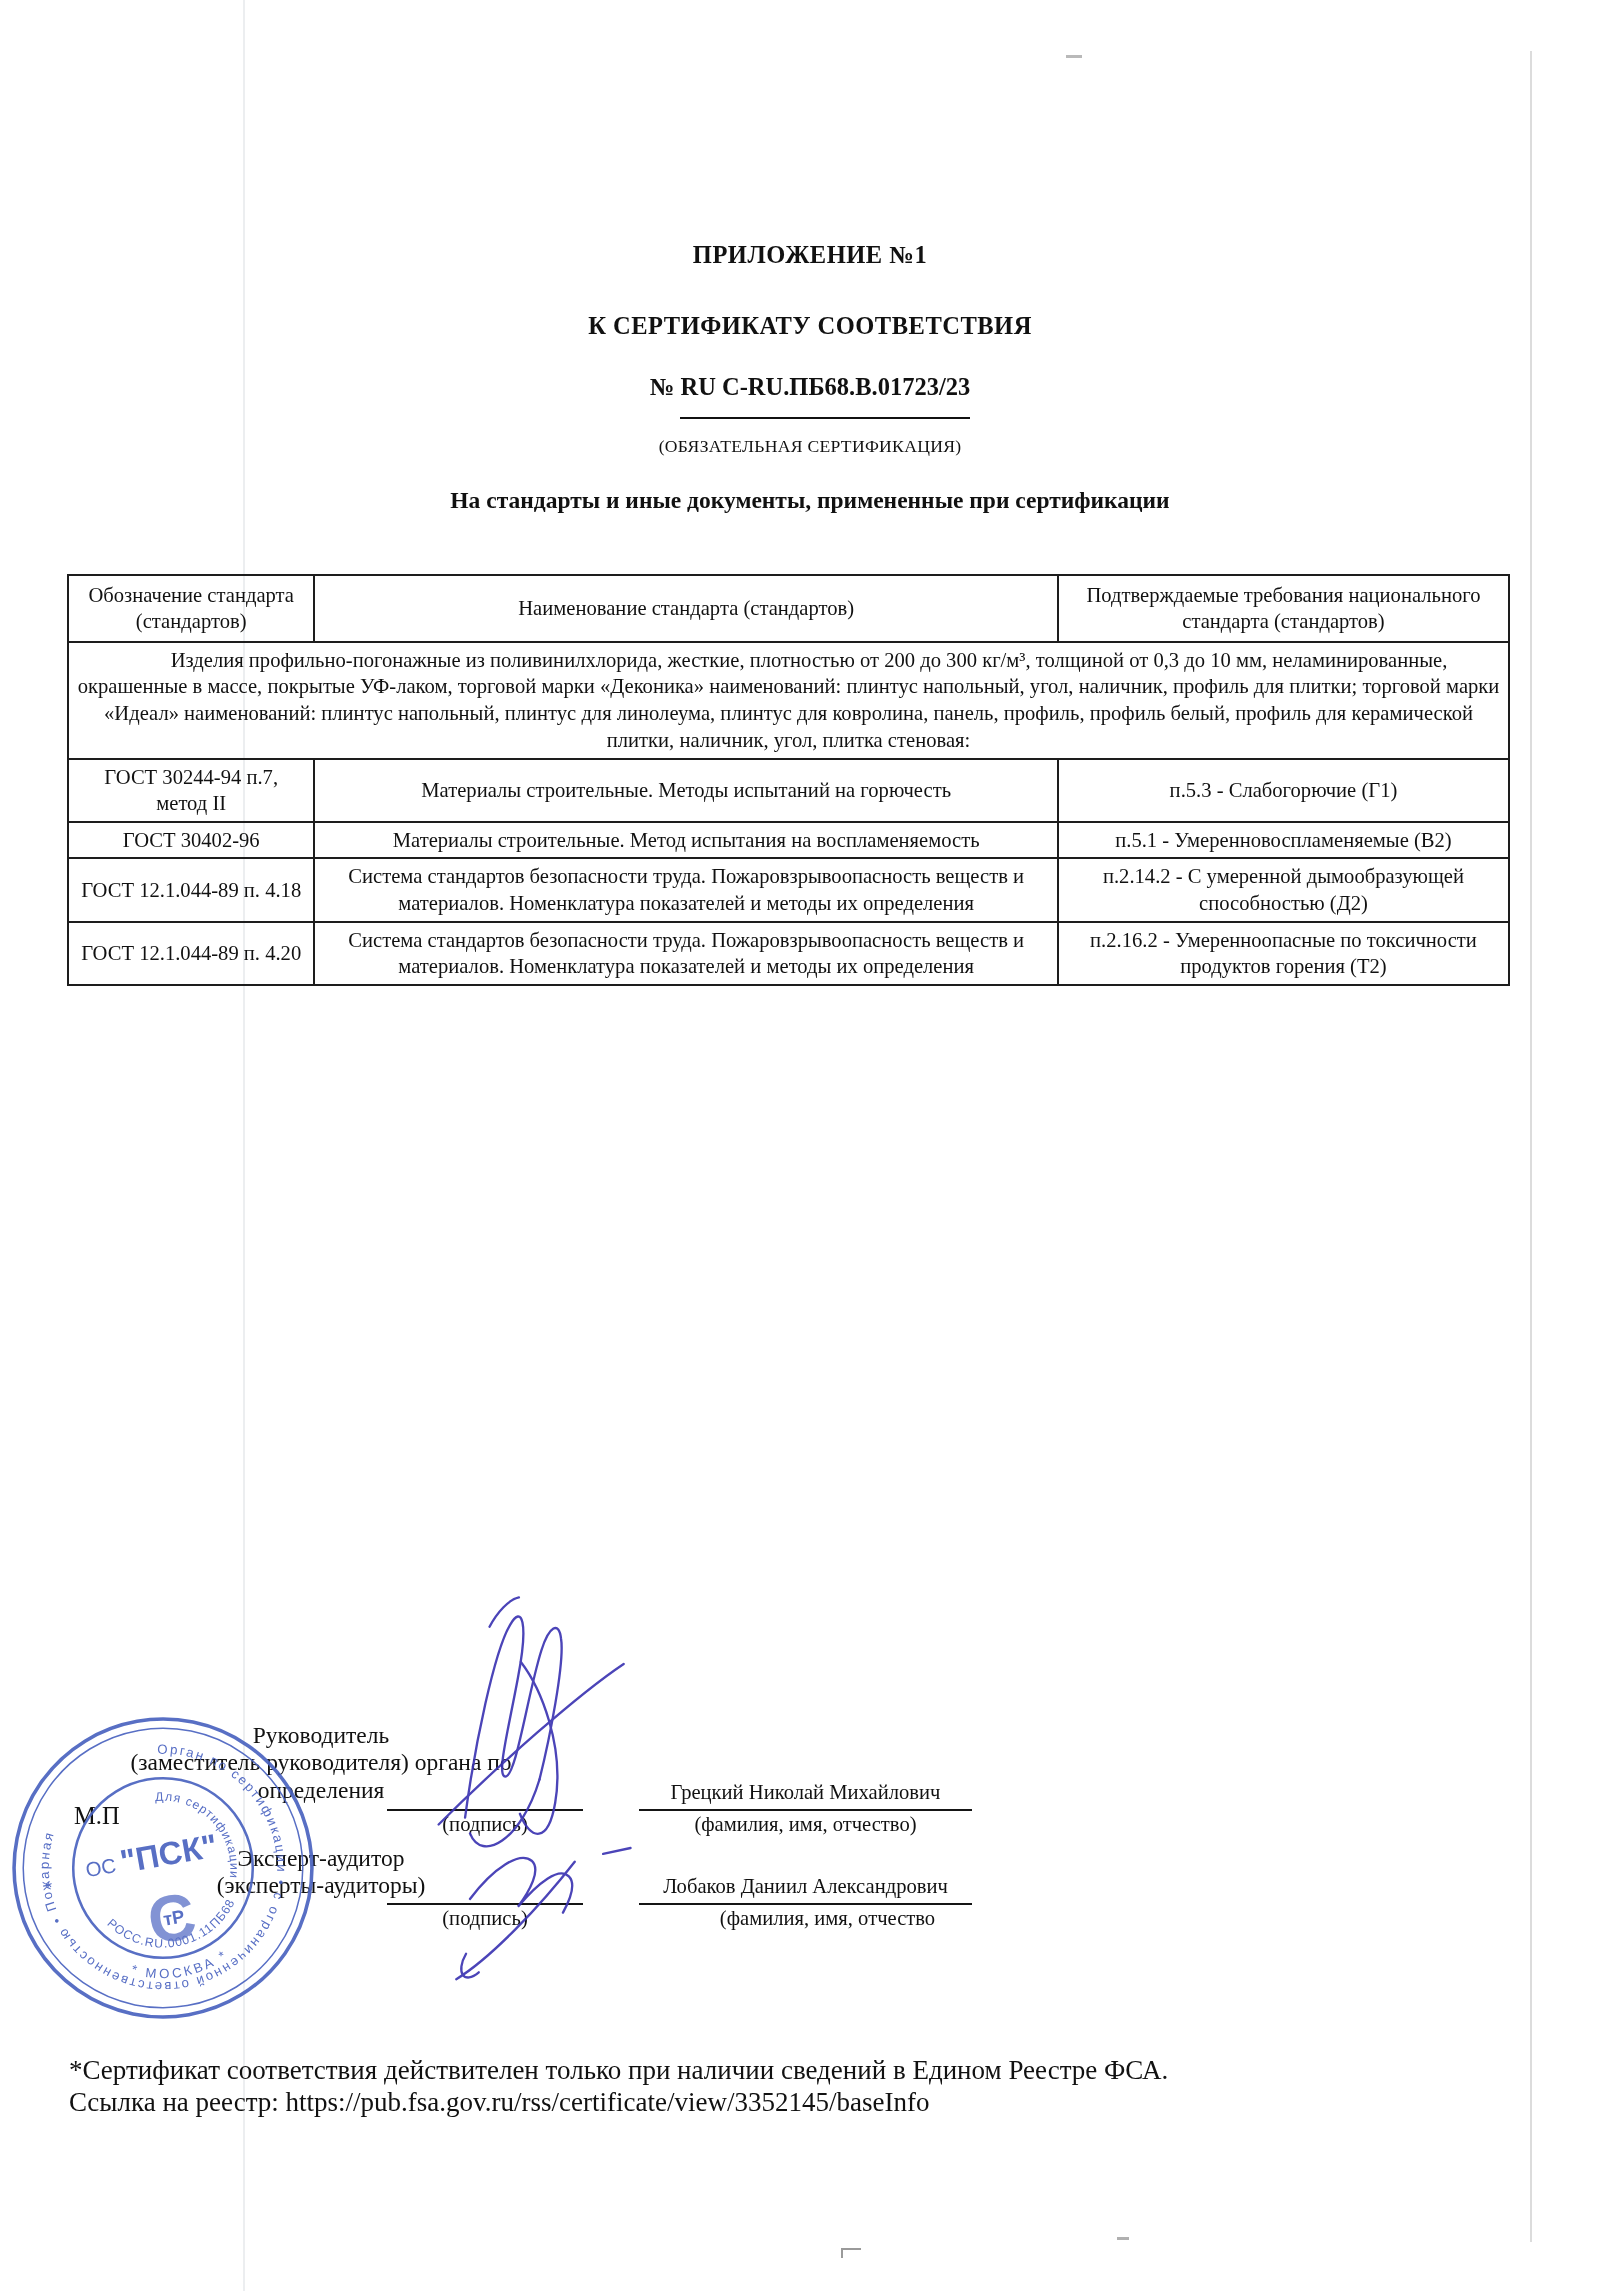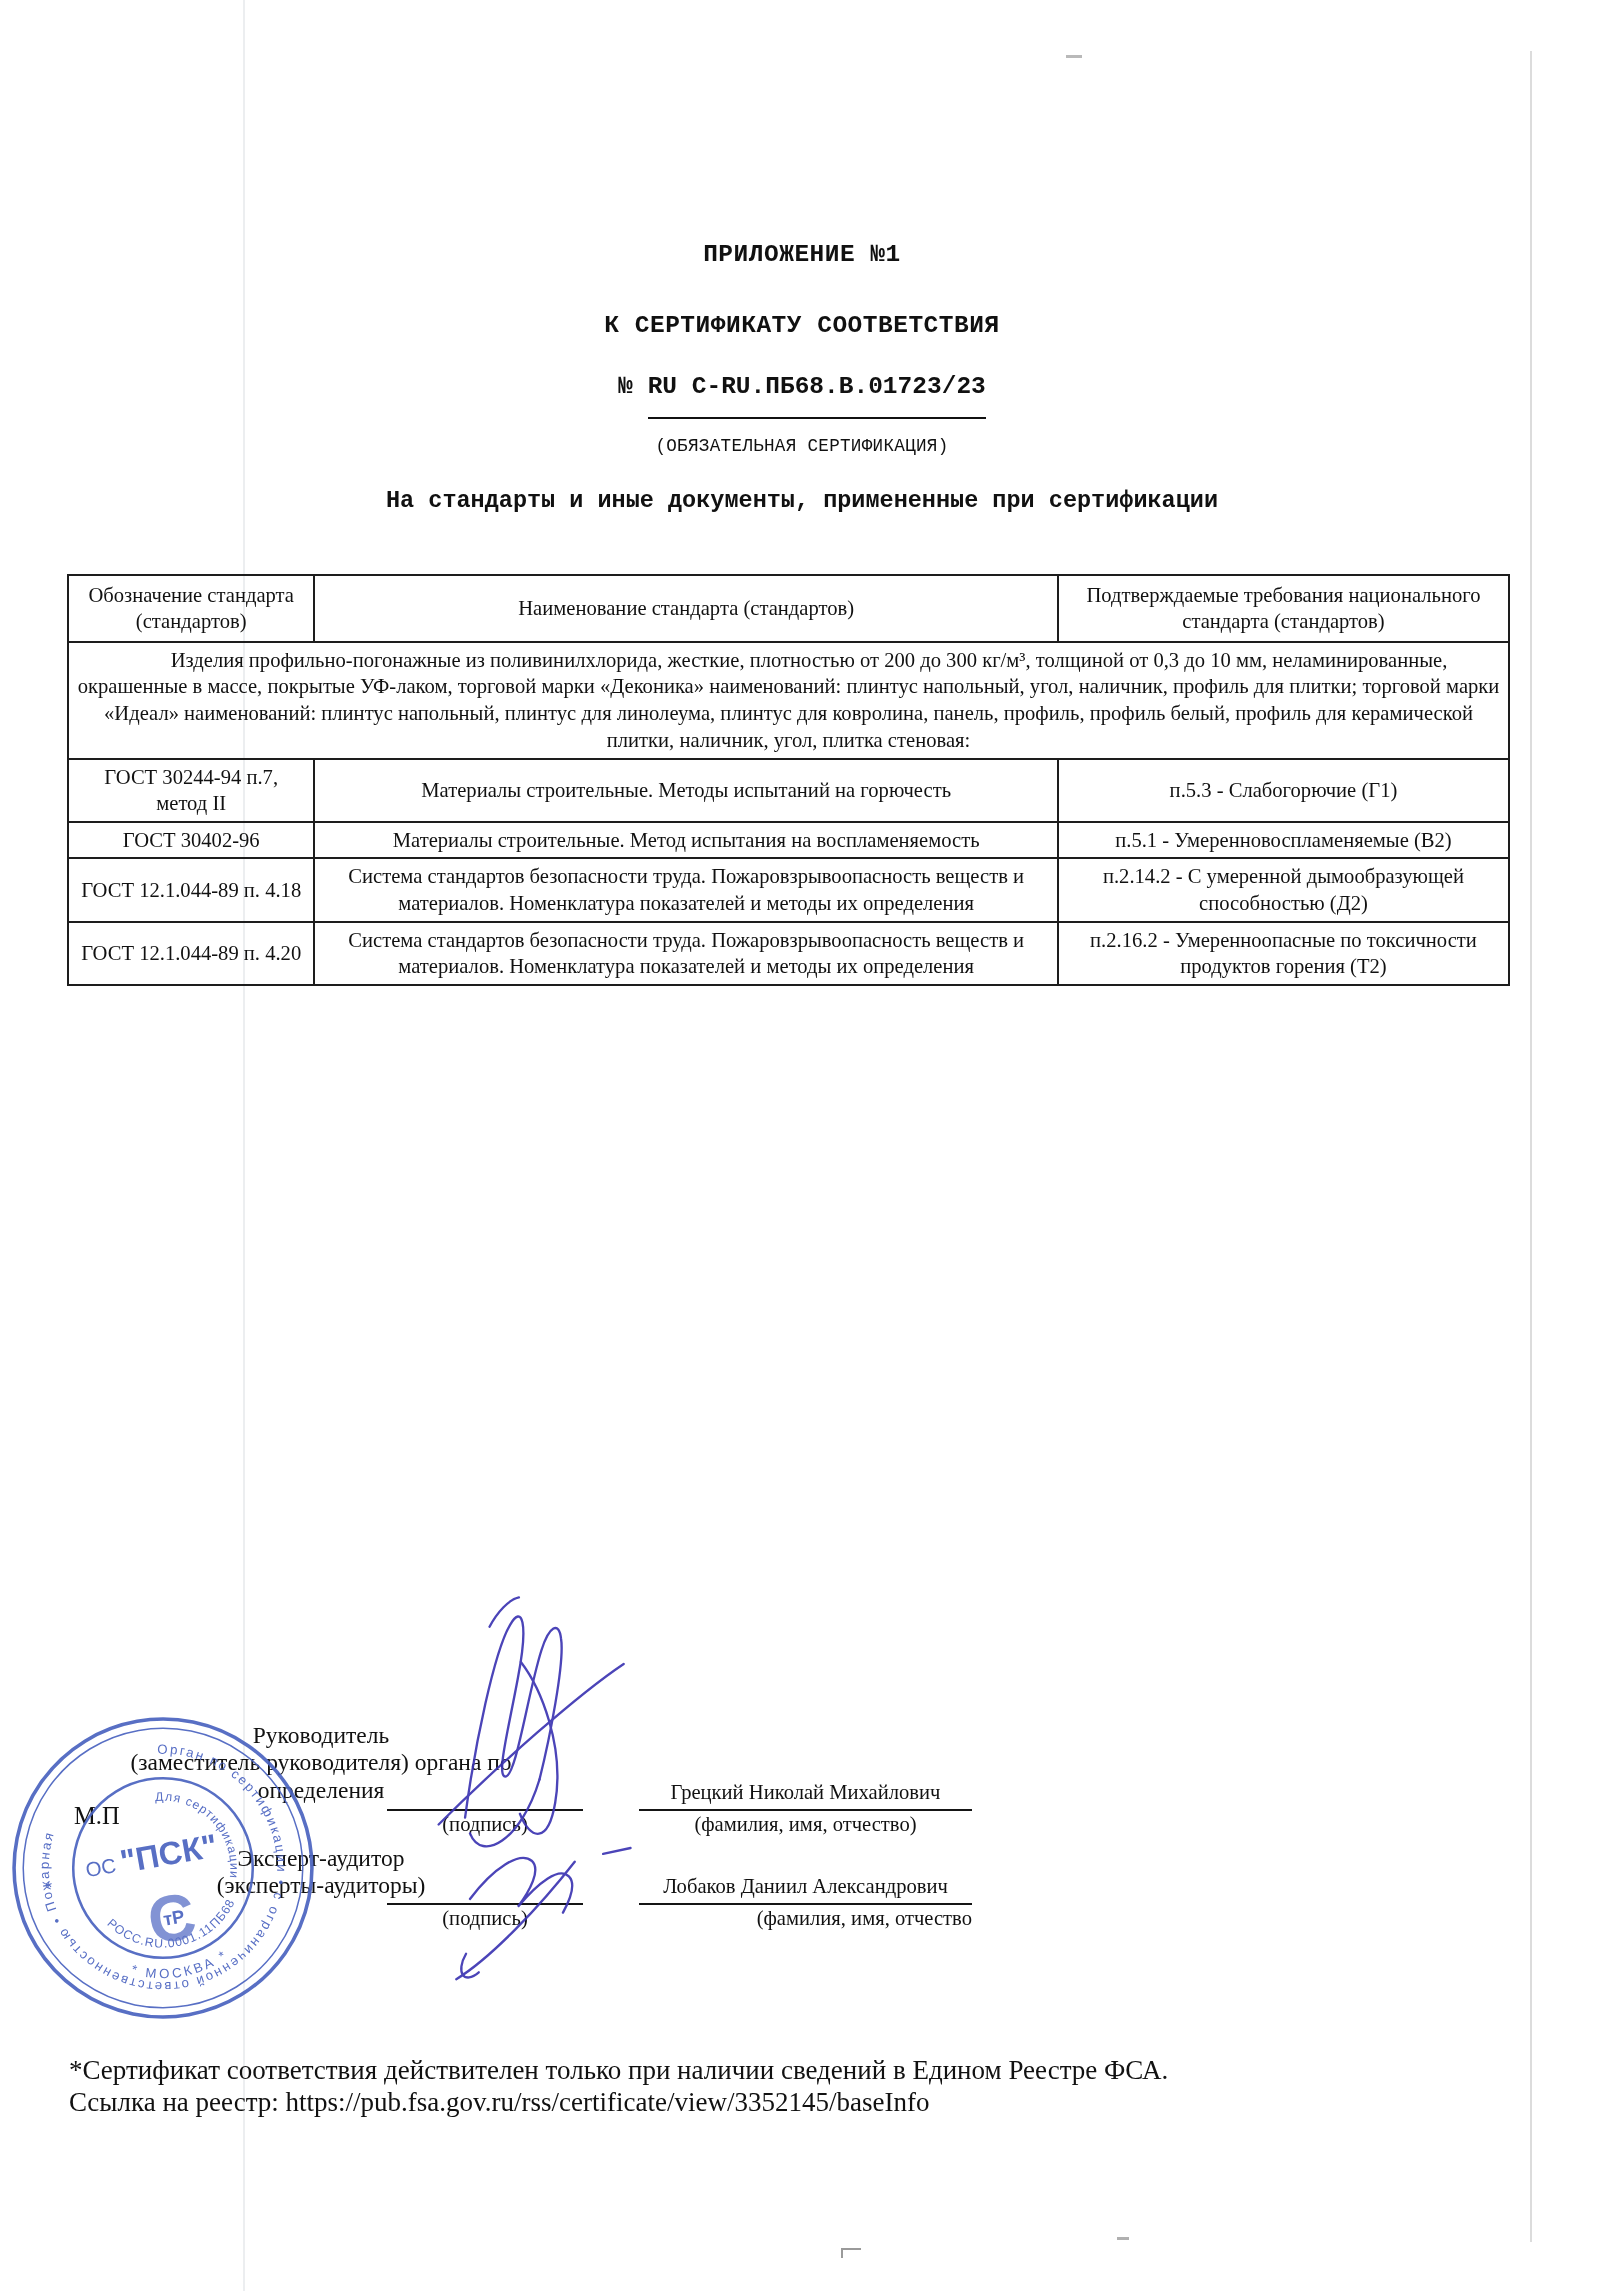--- a/index.html
+++ b/index.html
@@ -12,21 +12,21 @@
     overflow:hidden;
     margin:0 auto;
   }
   
   .scan-line-left{position:absolute;left:243px;top:0;width:2px;height:2292px;background:#eceef0;}
   .scan-line-right{position:absolute;left:1530px;top:51px;width:2px;height:2191px;background:#dcdcdc;}
   .scan-dash-top{position:absolute;left:1066px;top:55px;width:15.7px;height:2.9px;background:#b9b9b9;}
   .scan-dash-b1{position:absolute;left:841px;top:2248px;width:17.6px;height:7.8px;border-left:2px solid #9a9a9a;border-top:2px solid #9a9a9a;}
   .scan-dash-b2{position:absolute;left:1117px;top:2237px;width:11.8px;height:2.9px;background:#b0b0b0;}
 
-  .head-block{position:absolute;left:8px;width:1588px;text-align:center;font-family:Liberation Mono, monospace;}
+  .head-block{position:absolute;left:16px;width:1588px;text-align:center;}
   .h-title{top:241px;font-size:24.5px;font-weight:bold;letter-spacing:0.5px;}
   .h-sub{top:312px;font-size:24.5px;font-weight:bold;letter-spacing:0.5px;}
   .h-num{top:373px;font-size:24.5px;font-weight:bold;}
   .h-num .num-underline{border-bottom:2.9px solid #111;padding-bottom:17px;}
   .h-type{top:436px;font-size:17.6px;letter-spacing:0.3px;}
   .h-section{top:487px;font-size:23.5px;font-weight:bold;}
 
   table.std{
     position:absolute;left:67px;top:574px;width:1443px;
     border-collapse:collapse;table-layout:fixed;
@@ -131,21 +131,21 @@
     <div class="sline" style="left:387px;top:1809px;width:196px;"></div>
     <div class="s-label" style="left:387px;top:1813px;width:196px;">(подпись)</div>
     <div class="s-name" style="left:639px;top:1781px;width:333px;">Грецкий Николай Михайлович</div>
     <div class="sline" style="left:639px;top:1809px;width:333px;"></div>
     <div class="s-label" style="left:639px;top:1813px;width:333px;">(фамилия, имя, отчество)</div>
 
     <div class="sline" style="left:387px;top:1903px;width:196px;"></div>
     <div class="s-label" style="left:387px;top:1907px;width:196px;">(подпись)</div>
     <div class="s-name" style="left:639px;top:1875px;width:333px;">Лобаков Даниил Александрович</div>
     <div class="sline" style="left:639px;top:1903px;width:333px;"></div>
-    <div class="s-label" style="left:639px;top:1907px;width:333px;text-align:right;">(фамилия, имя, отчество</div>
+    <div class="s-label" style="left:661px;top:1907px;width:333px;">(фамилия, имя, отчество</div>
   </div>
 
   <svg class="stamp" viewBox="0 0 300 300">
     <defs>
       <path id="ringTop" d="M 150,38 a 112,112 0 1 1 -0.01,0"></path>
       <path id="ringBottom" d="M 42,150 a 108,108 0 0 0 216,0"></path>
       <path id="regArc" d="M 72,150 a 78,78 0 0 0 156,0"></path>
       <path id="innerTop" d="M 150,84 a 66,66 0 1 1 -0.01,0"></path>
     </defs>
     <g fill="none" stroke="#4a63c0">

